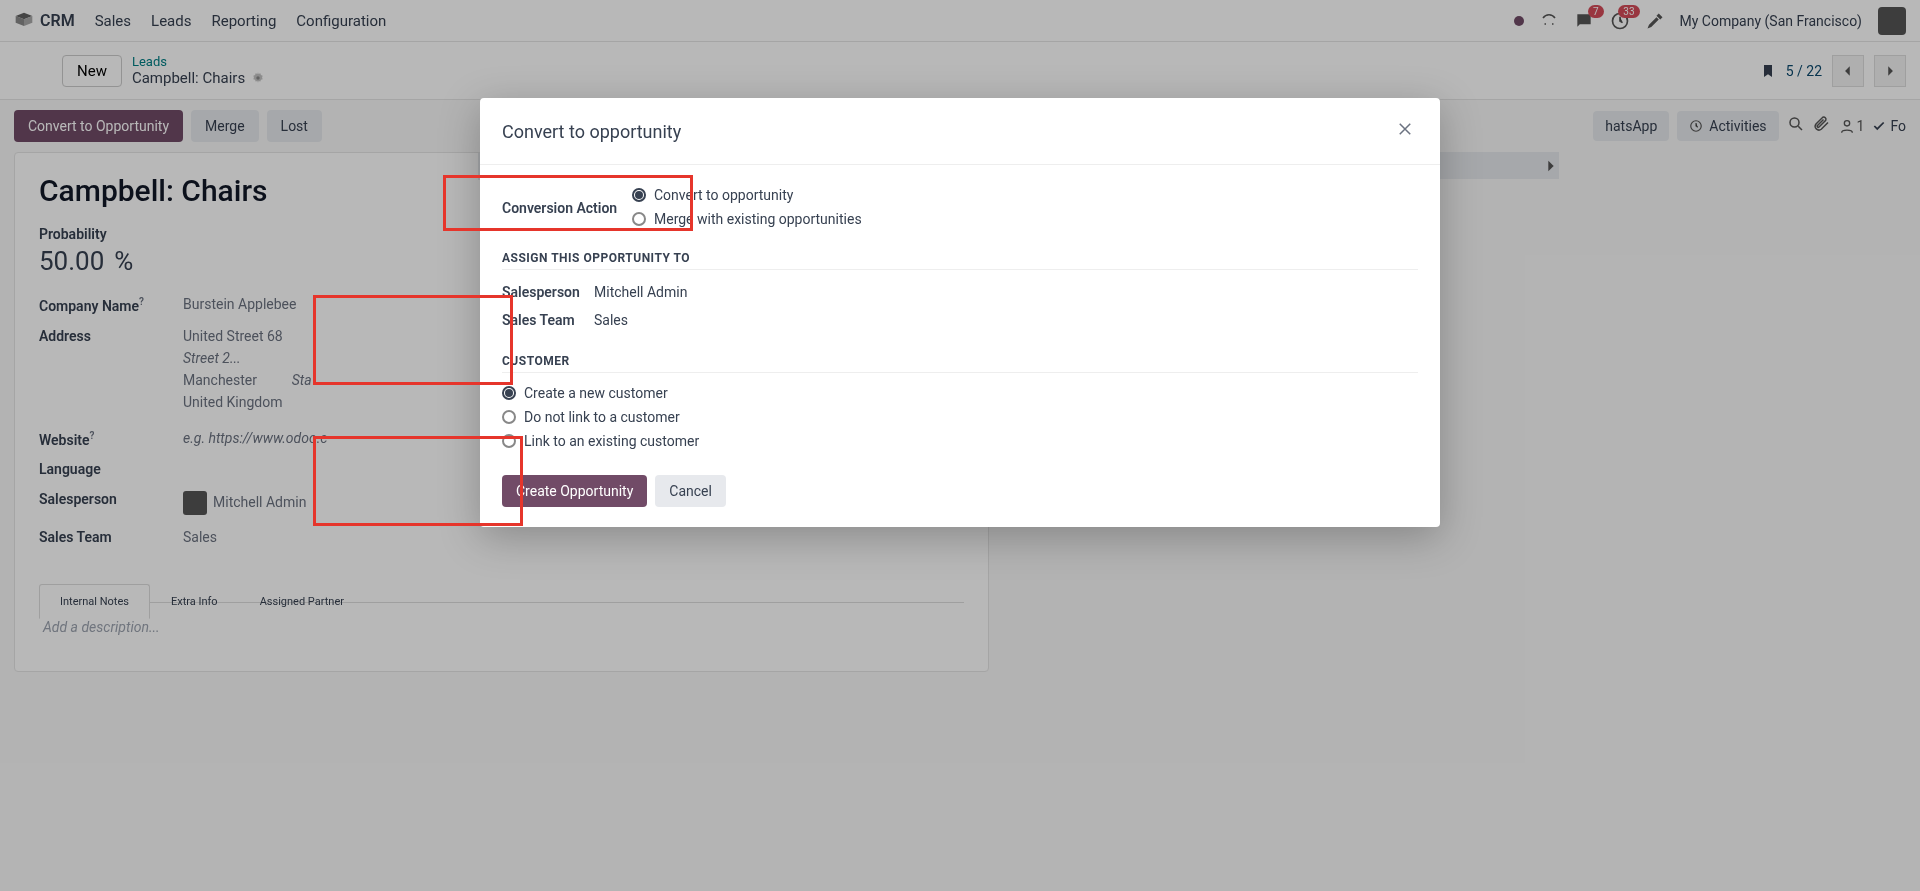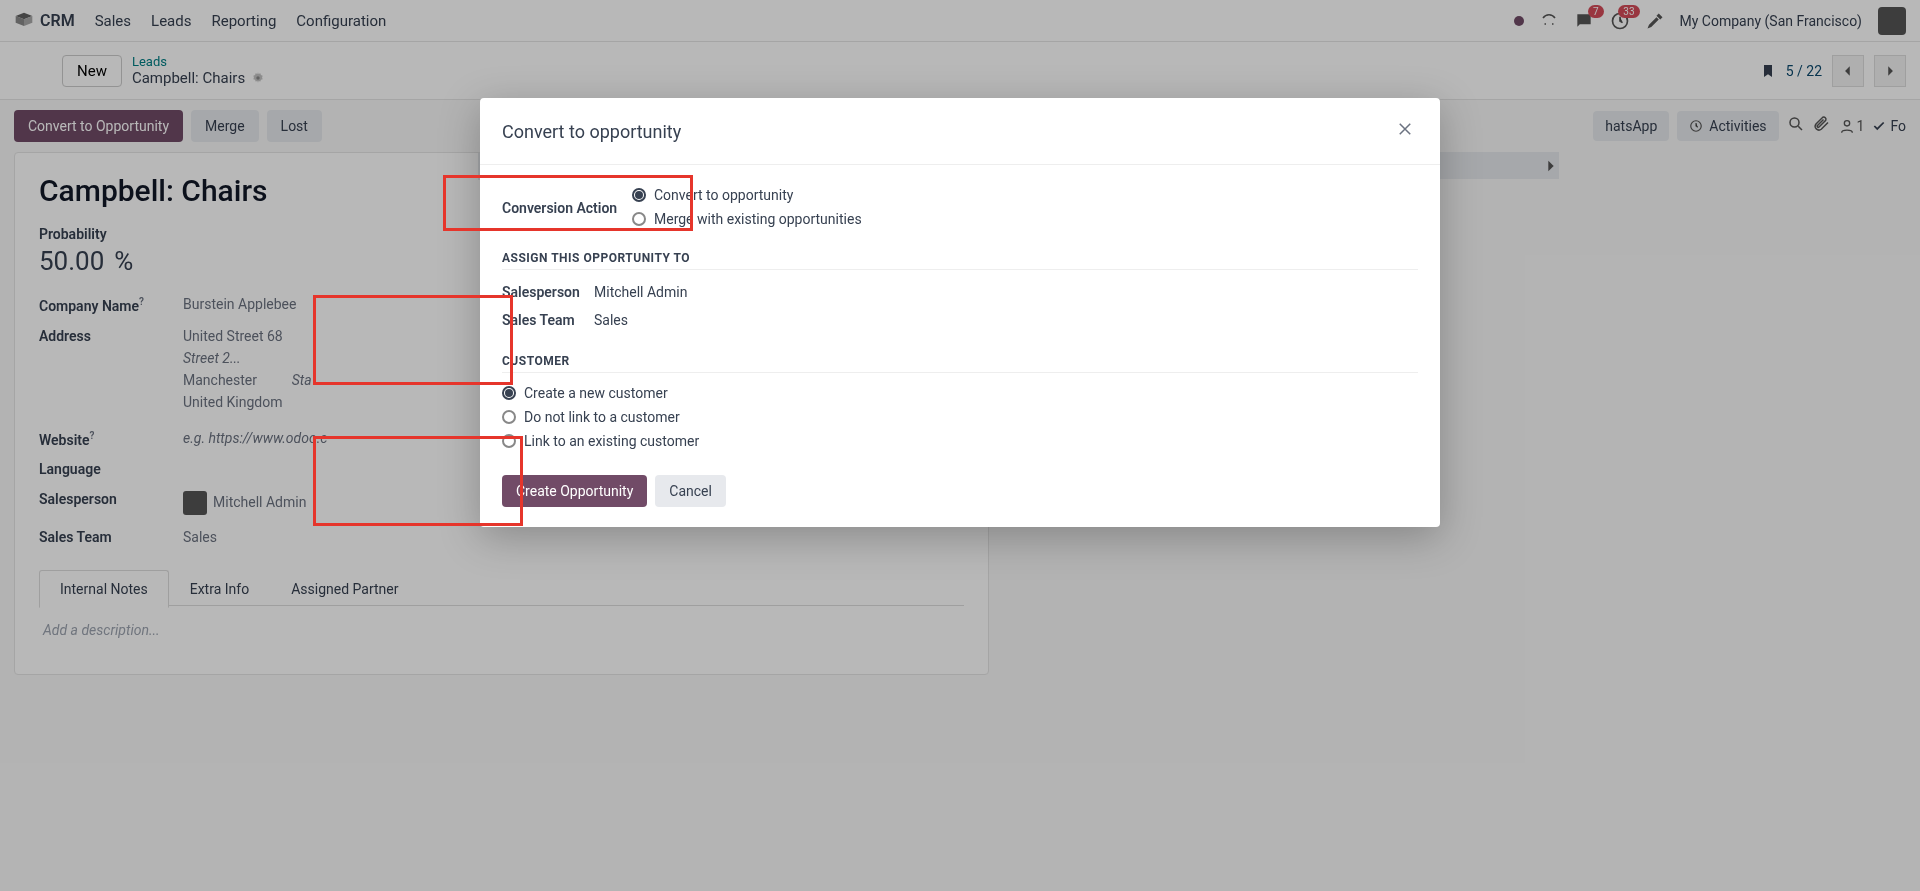--- a/index.html
+++ b/index.html
@@ -47,21 +47,21 @@
 .prob-row { margin-bottom:20px; }
 .prob-val { font-size:26px; color:#374151; display:flex; align-items:center; gap:10px; }
 .form-grid { display:grid; grid-template-columns:130px 1fr; row-gap:14px; column-gap:14px; font-size:14px; align-items:start; }
 .form-grid .lbl { font-weight:600; color:#374151; }
 .form-grid .val { color:#6b7280; }
 .addr-lines div { margin-bottom:6px; color:#6b7280; }
 .sup-q { font-size:10px; vertical-align:super; color:#6b7280; }
 .avatar-sm { width:24px; height:24px; border-radius:3px; background:#555; display:inline-block; vertical-align:middle; margin-right:6px; }
 
 .tabs { display:flex; border-bottom:1px solid #ddd; margin-top:22px; }
-.tab { padding:10px 20px; font-size:14px; cursor:pointer; border:1px solid transparent; position:relative; top:3px; }
+.tab { padding:10px 20px; font-size:11px; cursor:pointer; border:1px solid transparent; position:relative; top:17px; }
 .tab.active { border:1px solid #ddd; border-bottom:1px solid #fff; background:#fff; border-radius:3px 3px 0 0; }
 .desc-area { color:#9ca3af; font-style:italic; padding:16px 4px; font-size:14px; }
 
 .side-date { font-weight:600; font-size:15px; color:#374151; margin-top:56px; margin-bottom:12px; }
 
 
 .overlay { position:absolute; inset:0; background:rgba(0,0,0,0.28); z-index:10; }
 .modal { position:absolute; top:98px; left:50%; transform:translateX(-50%); width:960px; background:#fff; border-radius:4px; z-index:20; box-shadow:0 10px 40px rgba(0,0,0,0.25); }
 .modal-header { display:flex; justify-content:space-between; align-items:center; padding:18px 22px; border-bottom:1px solid #eee; }
 .modal-title { font-size:18px; color:#374151; }

